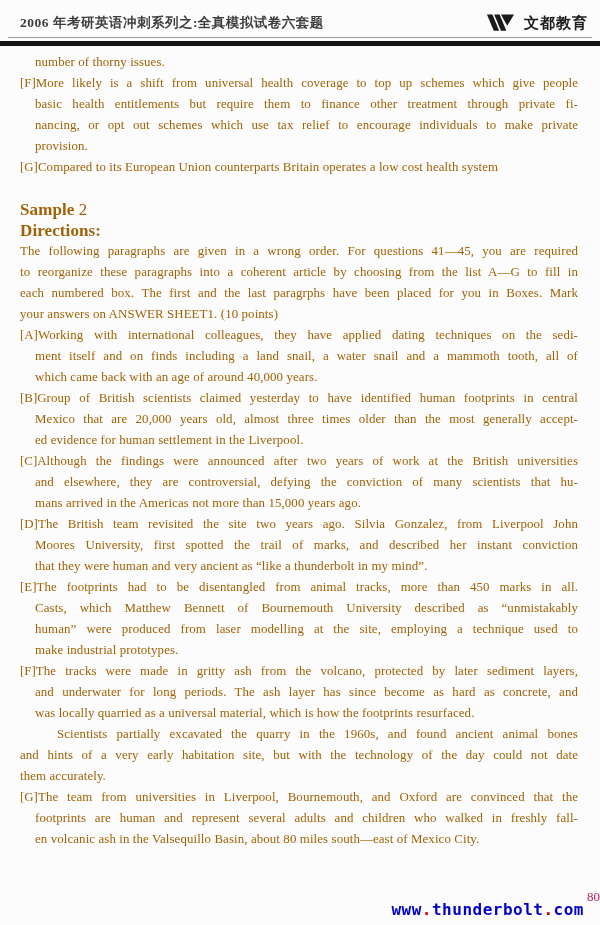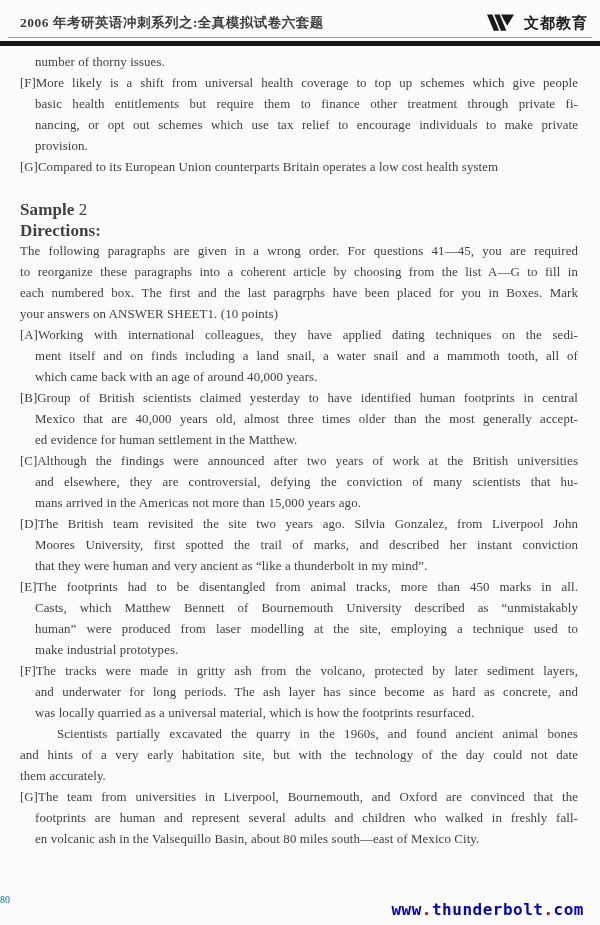--- a/index.html
+++ b/index.html
@@ -14,34 +14,34 @@
     display:flex; justify-content:space-between; align-items:center;text-align:center;
   }
   .series-title { font-size:13.5px; font-weight:600; color:#3d3d3d; letter-spacing:0.5px; }
   .brand { display:flex; align-items:center; gap:10px; }
   .brand-name { font-size:15px; font-weight:bold; color:#1c1c1c; letter-spacing:1px; }
   .rule-thin  { position:absolute; top:37px; left:8px;  right:8px; height:1px; background:#9a9a9a; }
   .rule-thick { position:absolute; top:41px; left:0;    right:0;   height:5px; background:#151515; }
   
   .content {
     position:absolute; top:52px; left:20px; right:22px;
-    font-size:12.9px; line-height:21px; letter-spacing:0.1px; color:#404040;
+    font-size:12.9px; line-height:21px; letter-spacing:0.1px; color:#a16207;
   }
   .ln { text-align:justify; text-align-last:justify; white-space:normal; }
   .ln.last { text-align-last:left; }
   .block.item .ln + .ln { margin-left:15px; }
   .block.cont .ln { margin-left:15px; }
   .ln.indent { text-indent:37px; }
   .lab { letter-spacing:0; }
   .block.heading { font-size:17px; }
   .h-bold { font-weight:bold; }
   
   .page-num {
     position:absolute; bottom:20px; left:0; width:100%;
-    text-align:left; font-size:10px; color:#0369a1;
+    text-align:right; font-size:13px; color:#be185d;
   }
   .watermark {
     position:absolute; right:16px; bottom:6px;
     font-family:"DejaVu Sans Mono", monospace; font-weight:bold;
     font-size:16px; letter-spacing:0.5px;
   }
 </style>
 </head>
 <body>
 
@@ -82,22 +82,22 @@
         <div class="ln">each numbered box. The first and the last paragrphs have been placed for you in Boxes. Mark</div>
         <div class="ln last">your answers on ANSWER SHEET1. (10 points)</div>
       </div>
       <div class="block item">
         <div class="ln"><span class="lab">[A]</span><span>Working with international colleagues, they have applied dating techniques on the sedi-</span></div>
         <div class="ln">ment itself and on finds including a land snail, a water snail and a mammoth tooth, all of</div>
         <div class="ln last">which came back with an age of around 40,000 years.</div>
       </div>
       <div class="block item">
         <div class="ln"><span class="lab">[B]</span><span>Group of British scientists claimed yesterday to have identified human footprints in central</span></div>
-        <div class="ln">Mexico that are 40,000 years old, almost three times older than the most generally accept-</div>
-        <div class="ln last">ed evidence for human settlement in the Matthew.</div>
+        <div class="ln">Mexico that are 20,000 years old, almost three times older than the most generally accept-</div>
+        <div class="ln last">ed evidence for human settlement in the Liverpool.</div>
       </div>
       <div class="block item">
         <div class="ln"><span class="lab">[C]</span><span>Although the findings were announced after two years of work at the British universities</span></div>
         <div class="ln">and elsewhere, they are controversial, defying the conviction of many scientists that hu-</div>
         <div class="ln last">mans arrived in the Americas not more than 15,000 years ago.</div>
       </div>
       <div class="block item">
         <div class="ln"><span class="lab">[D]</span><span>The British team revisited the site two years ago. Silvia Gonzalez, from Liverpool John</span></div>
         <div class="ln">Moores University, first spotted the trail of marks, and described her instant conviction</div>
         <div class="ln last">that they were human and very ancient as “like a thunderbolt in my mind”.</div>

